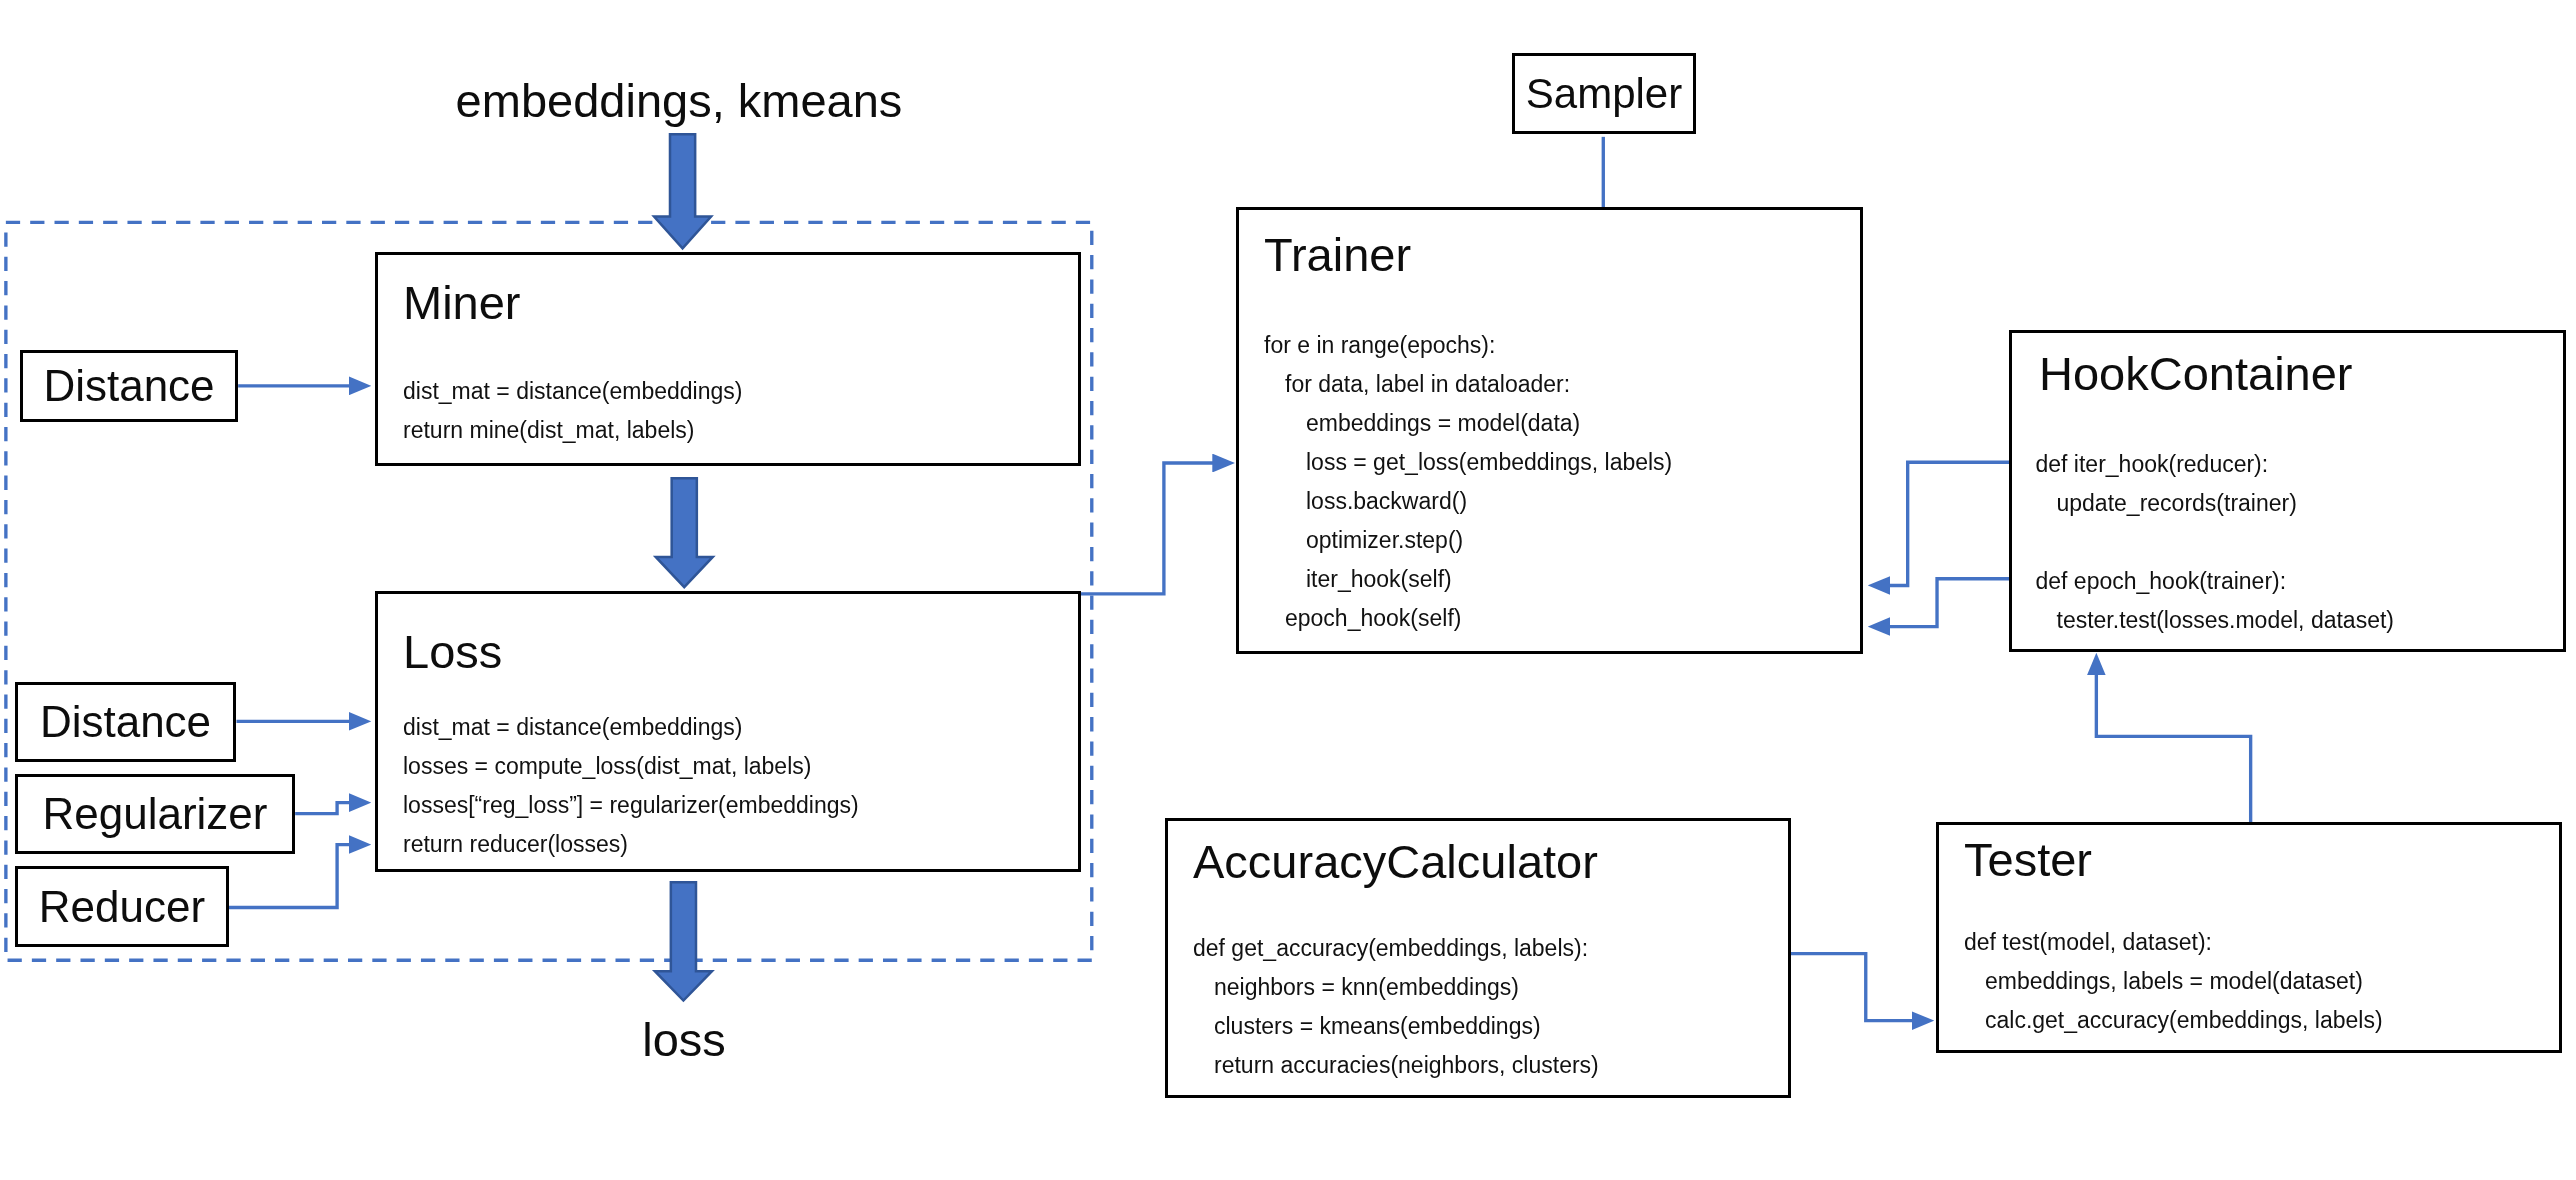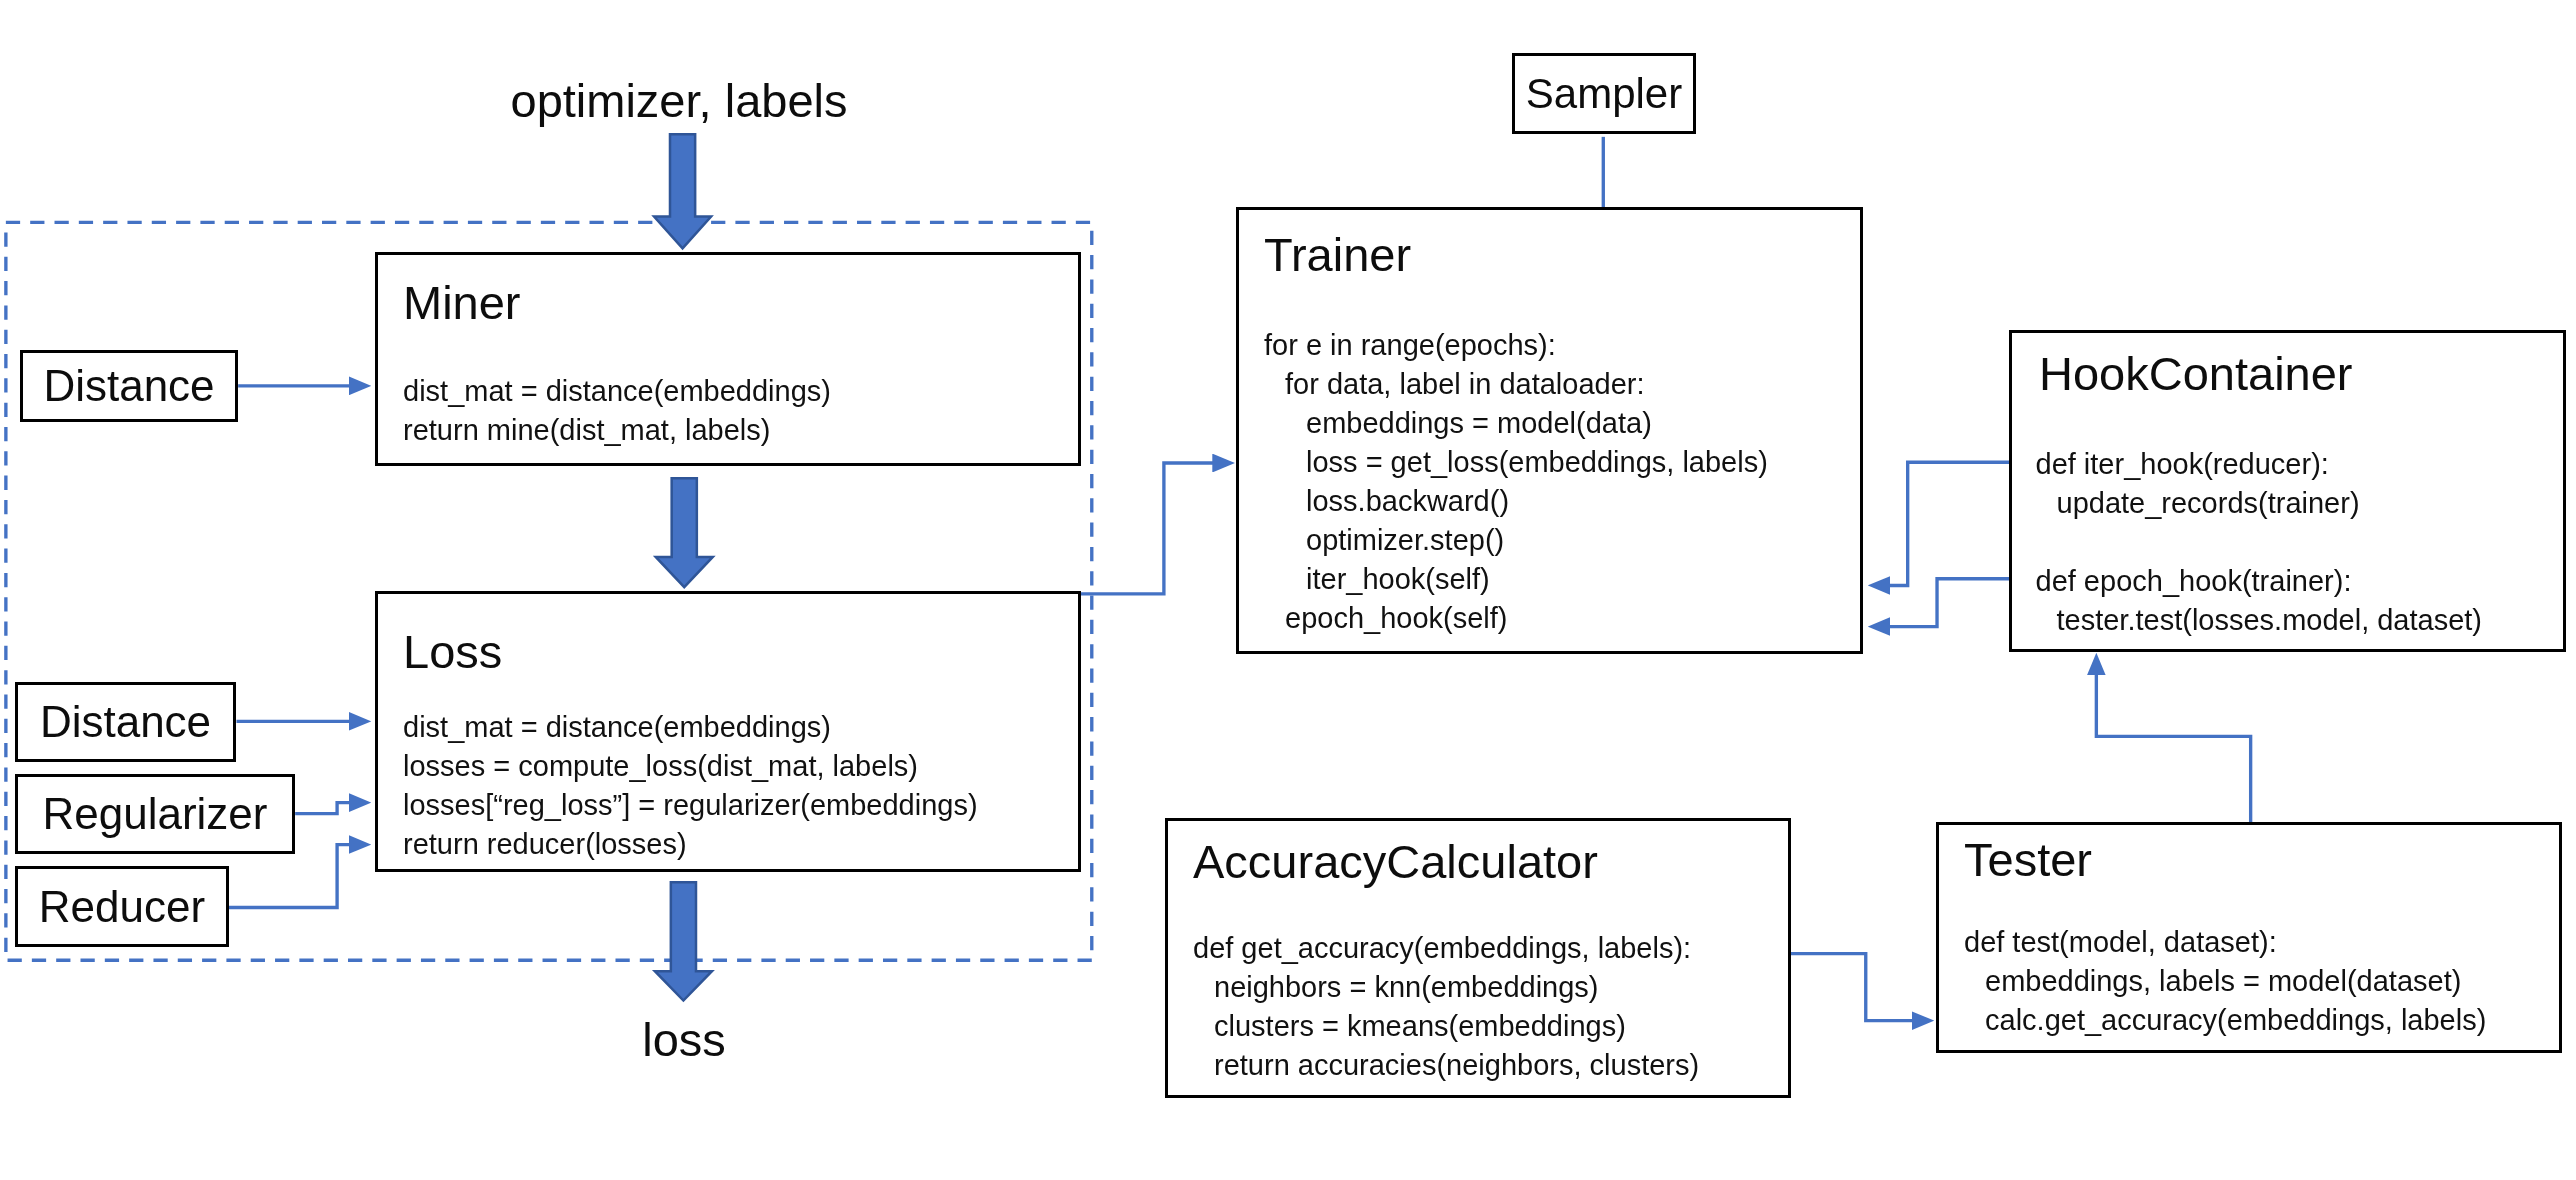--- a/index.html
+++ b/index.html
@@ -51,21 +51,21 @@
   }
   .node-title {
     position: absolute;
     font-size: 47px;
     line-height: 55px;
     white-space: nowrap;
     color: var(--text);
   }
   .node-code {
     position: absolute;
-    font-size: 29px;
+    font-size: 23px;
     color: #111111;
   }
   .code-line {
     line-height: 39px;
     white-space: nowrap;
   }
   .small-node {
     position: absolute;
     border: 3.4px solid var(--ink);
     background: var(--bg);
@@ -107,21 +107,21 @@
     <path class="thin-wire" marker-end="url(#ah)" d="M352,970 H402 V957 H418"></path>
     <path class="thin-wire" marker-end="url(#ah)" d="M273,1082 H402 V1007 H418"></path>
     <path class="thin-wire" marker-end="url(#ah)" d="M1289,708 H1388 V552 H1448"></path>
     <path class="thin-wire" marker-end="url(#ah)" d="M1912,163 V392"></path>
     <path class="thin-wire" marker-end="url(#ah)" d="M2396,551 H2275 V698 H2252"></path>
     <path class="thin-wire" marker-end="url(#ah)" d="M2396,690 H2310 V747 H2252"></path>
     <path class="thin-wire" marker-end="url(#ah)" d="M2684,980 V878 H2500 V803"></path>
     <path class="thin-wire" marker-end="url(#ah)" d="M2135,1137 H2225 V1217 H2282"></path>
   </svg>
 
-  <div class="floating-label" style="left:679px; top:74px;">optimizer, labels</div>
+  <div class="floating-label" style="left:679px; top:74px;">embeddings, kmeans</div>
   <div class="floating-label" style="left:684px; top:1013px;">loss</div>
 
   <div class="node" style="left:375px; top:252px; width:706px; height:214px;">
     <div class="node-title" style="left:25px; top:20px;">Miner</div>
     <div class="node-code" style="left:25px; top:117px;">
         <div class="code-line" style="padding-left: 0px;">dist_mat = distance(embeddings)</div>
         <div class="code-line" style="padding-left: 0px;">return mine(dist_mat, labels)</div>
       </div>
   </div>
 

